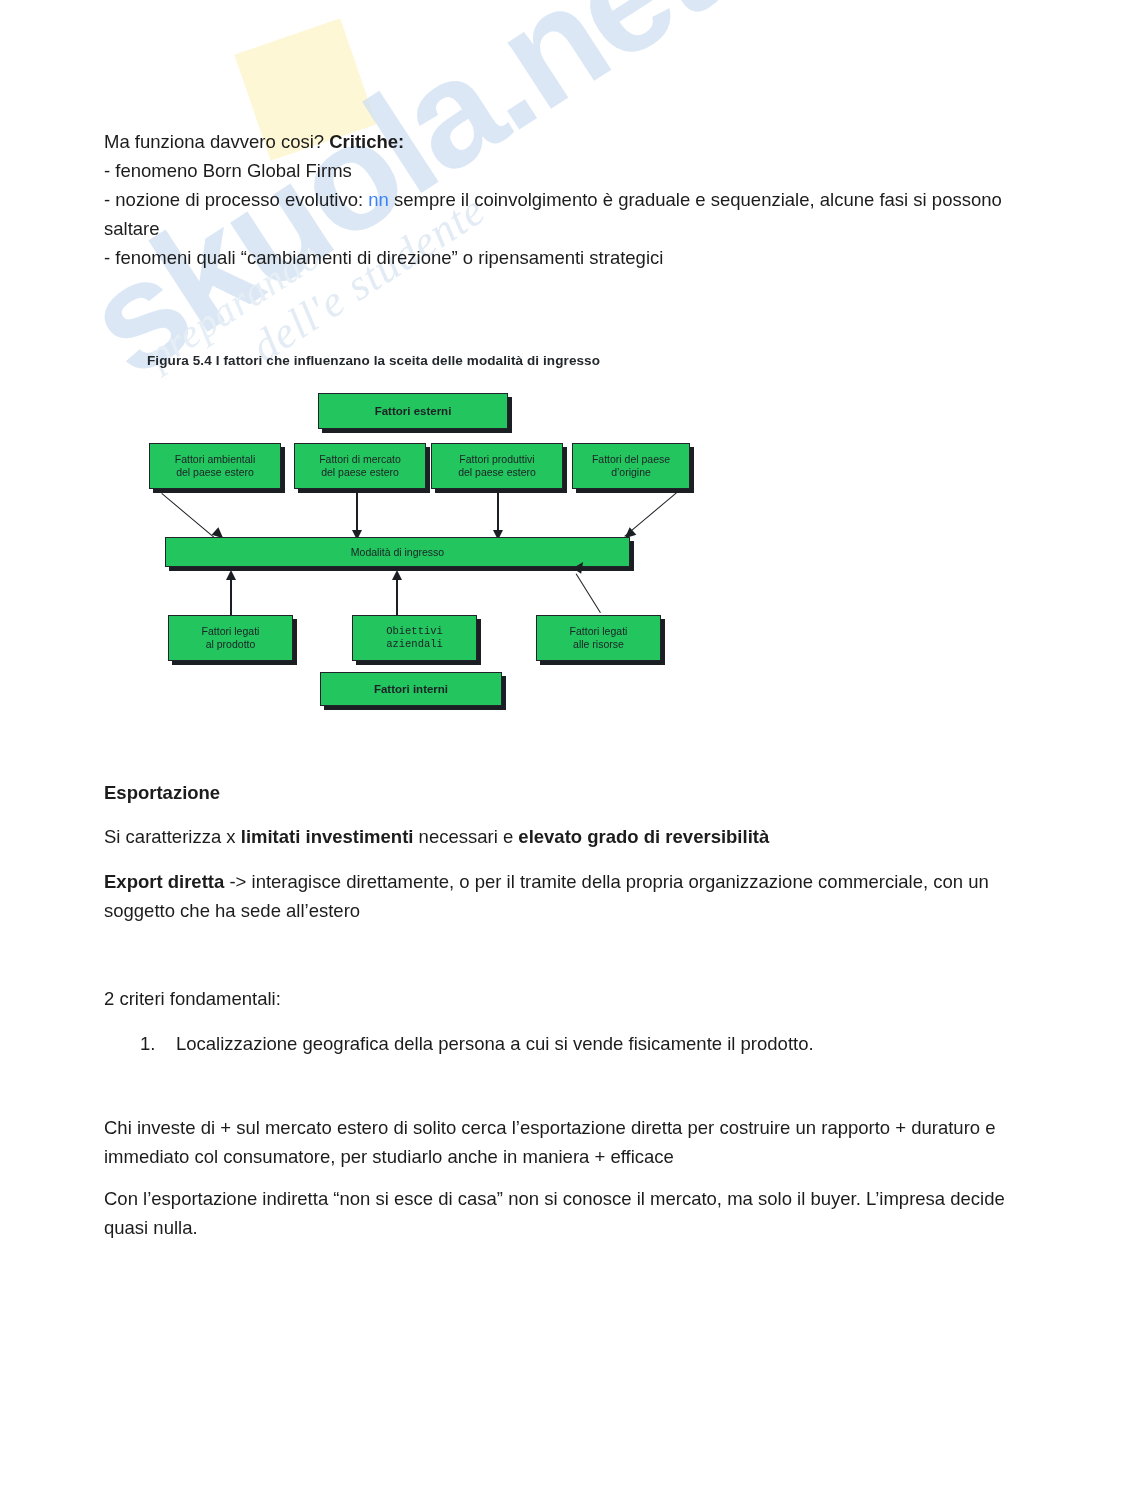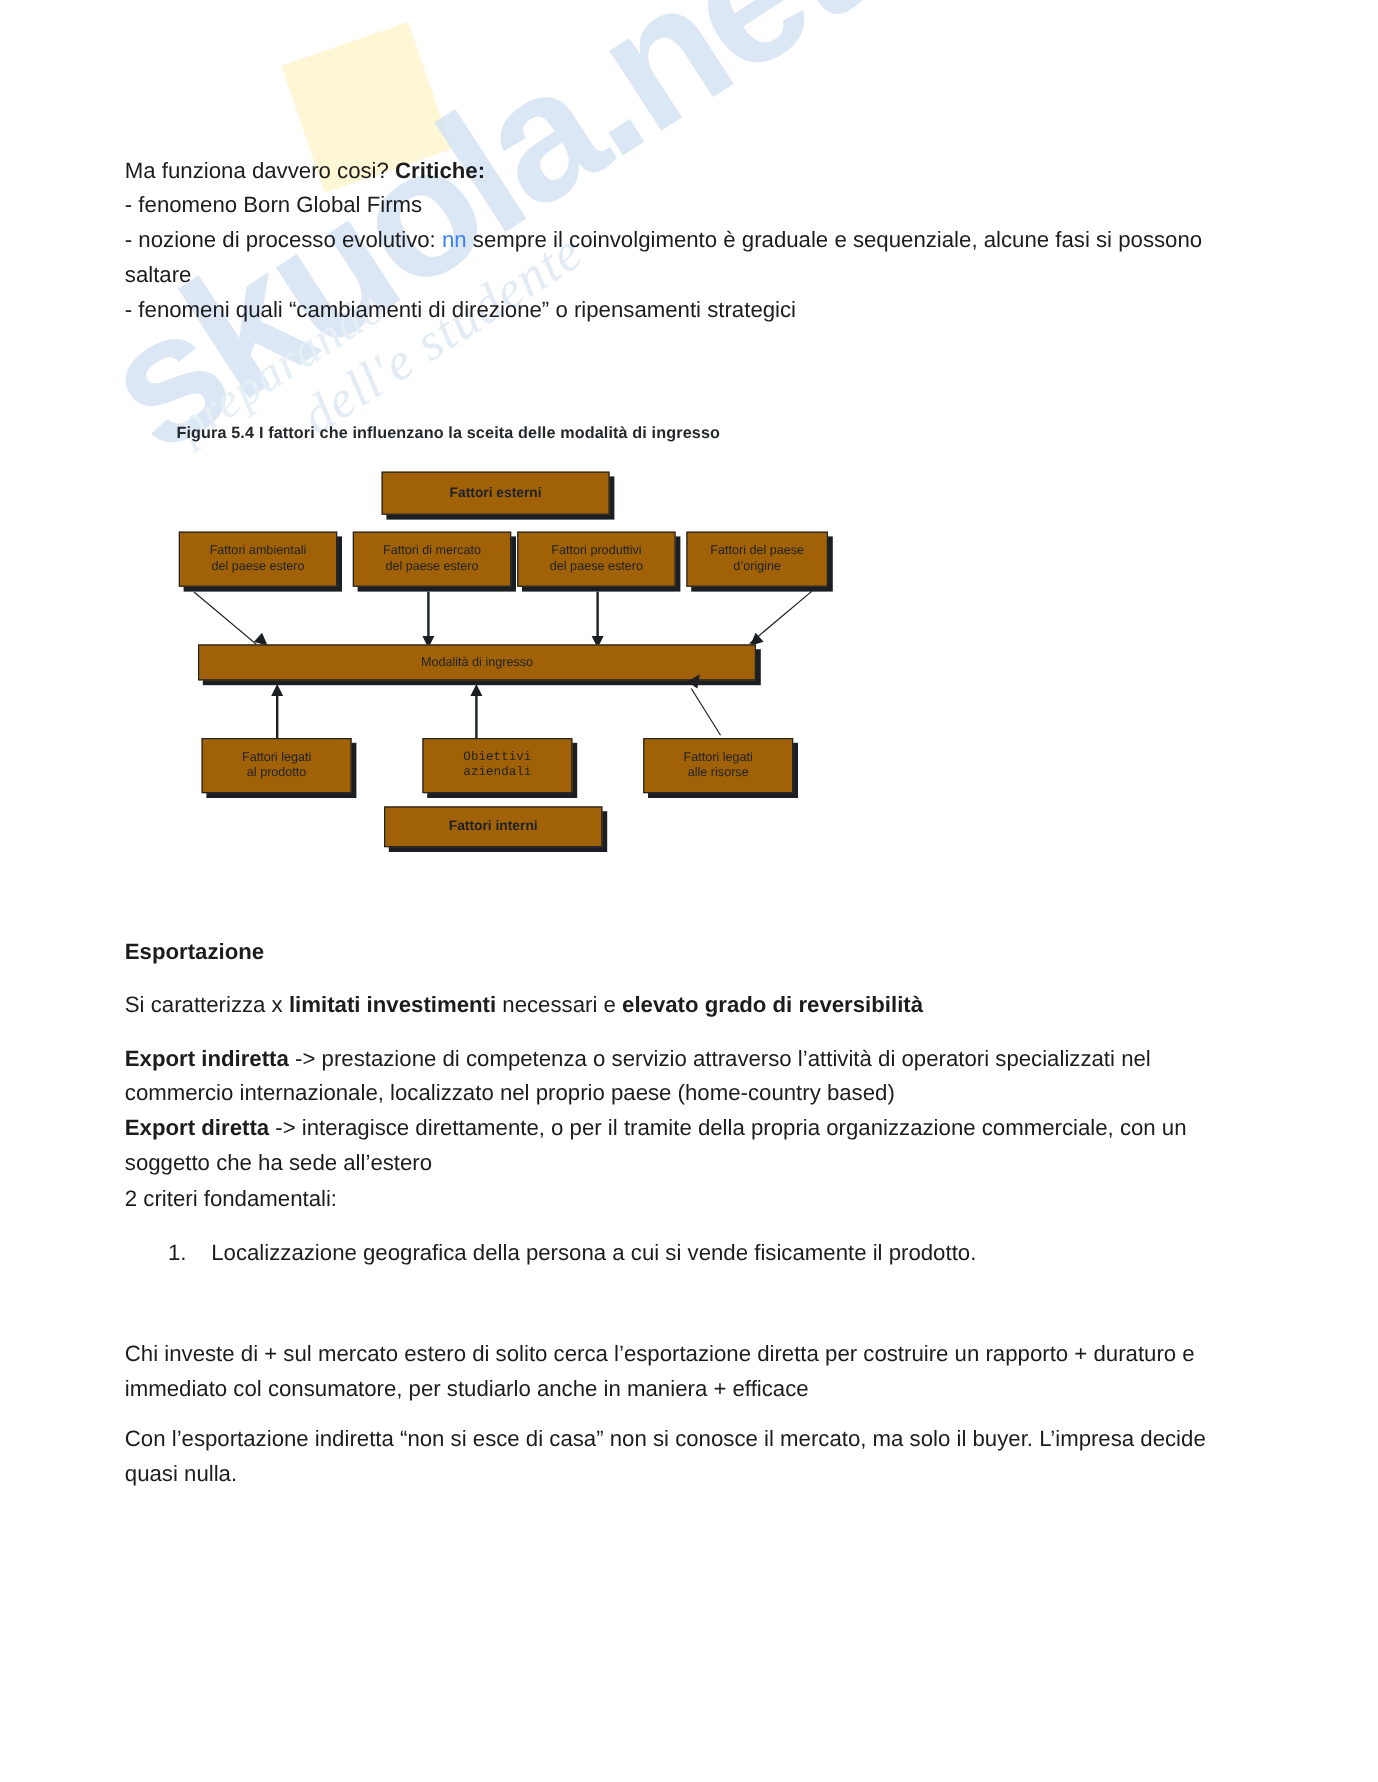--- a/index.html
+++ b/index.html
@@ -116,21 +116,21 @@
     font-weight: 700;
     color: #23282c;
     letter-spacing: 0.1px;
     white-space: nowrap;
   }
   .fig-caption .cap-num { margin-right: 4px; }
 
   .dbox {
     position: absolute;
     box-sizing: border-box;
-    background: #a16207;
+    background: #22c55e;
     border: 1.4px solid #20242a;
     box-shadow: 4px 4px 0 0 #1b1f24;
     display: flex;
     align-items: center;
     justify-content: center;
     text-align: center;
     font-size: 10.5px;
     line-height: 13px;
     color: #1d2126;
   }
@@ -278,21 +278,20 @@
 
     <div class="txt-block" style="top:778px;">
       <p><b>Esportazione</b></p>
     </div>
 
     <div class="txt-block" style="top:822px;">
       <p><span>Si caratterizza x </span><b>limitati investimenti</b><span> necessari e </span><b>elevato grado di reversibilità</b></p>
     </div>
 
     <div class="txt-block" style="top:867px;">
-      <p><b>Export indiretta</b><span> -&gt; prestazione di competenza o servizio attraverso l’attività di operatori specializzati nel commercio internazionale, localizzato nel proprio paese (home-country based)</span></p>
       <p><b>Export diretta</b><span> -&gt; interagisce direttamente, o per il tramite della propria organizzazione commerciale, con un soggetto che ha sede all’estero</span></p>
     </div>
 
     <div class="txt-block" style="top:984px;">
       <p>2 criteri fondamentali:</p>
     </div>
 
     <div class="txt-block" style="top:1029px; left:104px;">
       <p style="margin-bottom:22px;">
         <span style="display:inline-block; width:36px; margin-left:36px;">1.</span><span>Localizzazione geografica della persona a cui si vende fisicamente il prodotto.</span>

